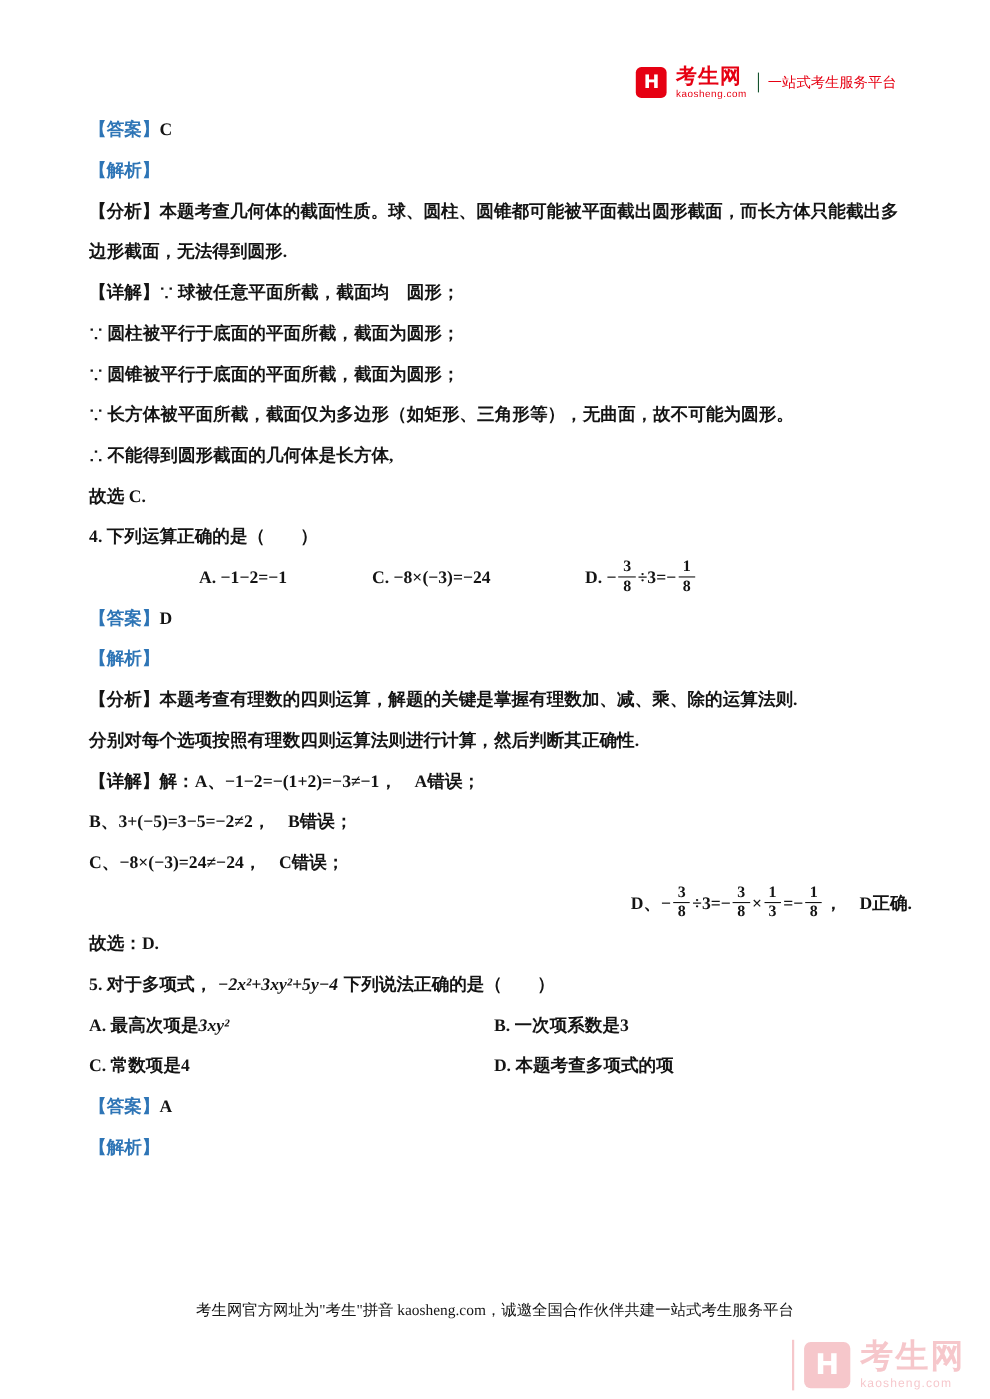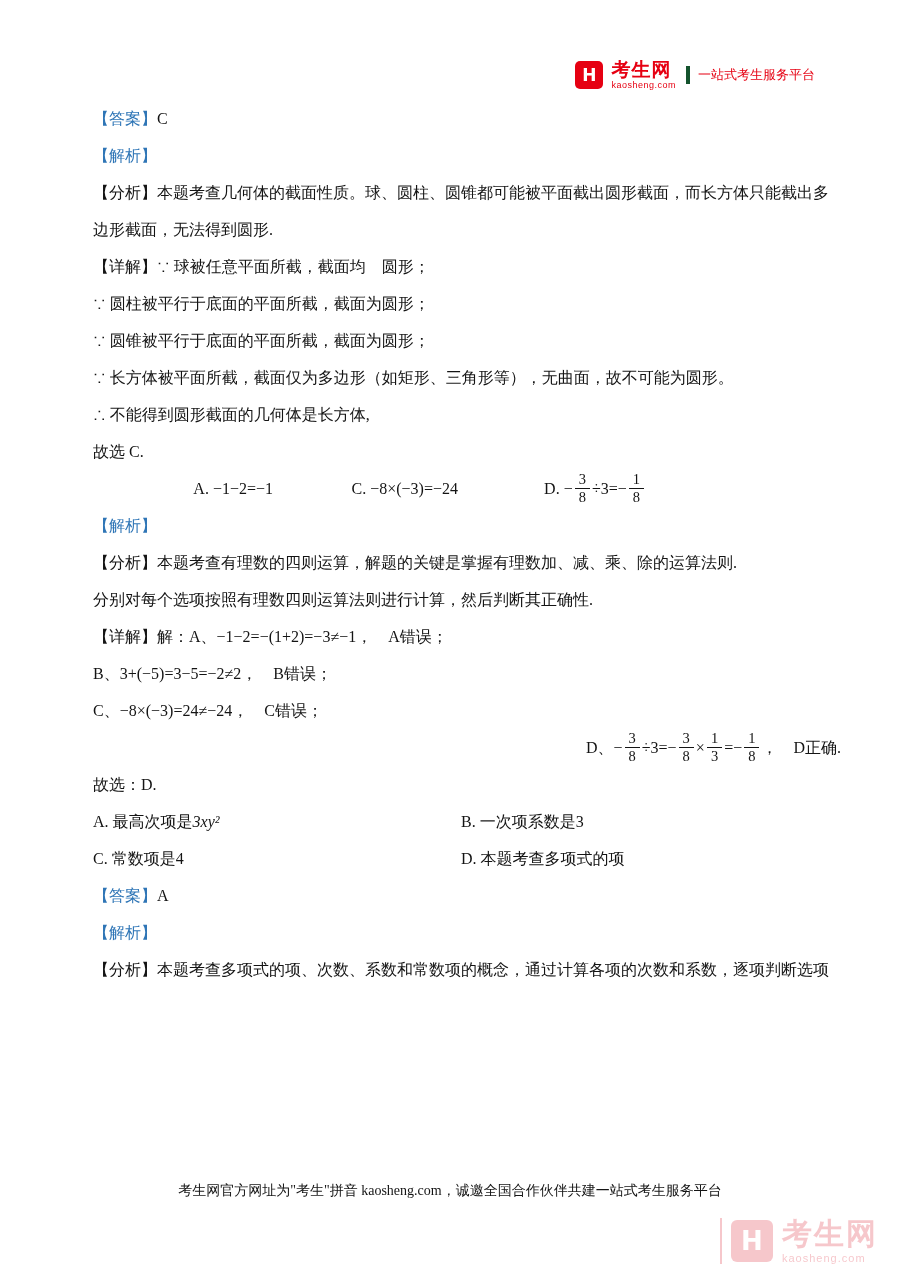--- a/index.html
+++ b/index.html
@@ -38,28 +38,28 @@
   .logo-brand {
     color: #e60012; font-weight: bold; font-size: 19px;
     font-family: "Liberation Sans", sans-serif; letter-spacing: 1px;
   }
   .logo-domain {
     color: #e60012; font-size: 9px; margin-top: 2px;
     font-family: "Liberation Sans", sans-serif; letter-spacing: .5px;
   }
   .logo-tagline {
     color: #e60012; font-size: 13px;
-    border-left: 4px solid #14532d;
+    border-left: 1px solid #14532d;
     padding-left: 8px; margin-left: 2px;
     height: 18px; line-height: 18px;
     white-space: nowrap;
   }
 
   
-  .content { position: absolute; top: 100px; left: 93px; width: 748px; }
+  .content { position: absolute; top: 100px; left: 81px; width: 748px; font-weight: bold; }
   .content p { margin: 0; line-height: 37px; font-size: 16px; }
   .blue { color: #2e75b6; }
   .tall { line-height: 46px; text-align: right; }
 
   .opt-row4 { display: grid; grid-template-columns: 180px 185px 188px 1fr; align-items: center; }
   .opt-row5 { display: grid; grid-template-columns: 368px 1fr; line-height: 40px; }
 
   .math-it { font-style: italic; }
   .stem-math { margin: 0 5px; }
 
@@ -118,36 +118,38 @@
     <p><span class="blue">【答案】</span><span>C</span></p>
     <p><span class="blue">【解析】</span></p>
     <p>【分析】本题考查几何体的截面性质。球、圆柱、圆锥都可能被平面截出圆形截面，而长方体只能截出多边形截面，无法得到圆形.</p>
     <p>【详解】∵ 球被任意平面所截，截面均　圆形；</p>
     <p>∵ 圆柱被平行于底面的平面所截，截面为圆形；</p>
     <p>∵ 圆锥被平行于底面的平面所截，截面为圆形；</p>
     <p>∵ 长方体被平面所截，截面仅为多边形（如矩形、三角形等），无曲面，故不可能为圆形。</p>
     <p>∴ 不能得到圆形截面的几何体是长方体,</p>
     <p>故选 C.</p>
 
+    <p>4. 下列运算正确的是（　　）</p>
 
     <p class="opt-row4 tall">
       <span>A. −1−2=−1</span>
       <span>C. −8×(−3)=−24</span>
       <span>
         <span>D.</span>
         <span>−</span><span class="frac">
             <span class="num">3</span>
             <span class="den">8</span>
           </span><span>÷3=−</span><span class="frac">
             <span class="num">1</span>
             <span class="den">8</span>
           </span>
       </span>
     </p>
 
+    <p><span class="blue">【答案】</span><span>D</span></p>
     <p><span class="blue">【解析】</span></p>
     <p>【分析】本题考查有理数的四则运算，解题的关键是掌握有理数加、减、乘、除的运算法则.</p>
     <p>分别对每个选项按照有理数四则运算法则进行计算，然后判断其正确性.</p>
     <p>【详解】解：A、−1−2=−(1+2)=−3≠−1，　A错误；</p>
     <p>B、3+(−5)=3−5=−2≠2，　B错误；</p>
     <p>C、−8×(−3)=24≠−24，　C错误；</p>
 
     <p class="tall">
       <span>D、−</span><span class="frac">
           <span class="num">3</span>
@@ -159,33 +161,33 @@
           <span class="num">1</span>
           <span class="den">3</span>
         </span><span>=−</span><span class="frac">
           <span class="num">1</span>
           <span class="den">8</span>
         </span><span>，　D正确.</span>
     </p>
 
     <p>故选：D.</p>
 
+    <p><span>5. 对于多项式，</span><span class="math-it stem-math">−2x²+3xy²+5y−4</span><span>下列说法正确的是（　　）</span></p>
 
     <p class="opt-row5">
       <span><span>A. 最高次项是</span><span class="math-it">3xy²</span></span>
       <span>B. 一次项系数是3</span>
     </p>
     <p class="opt-row5">
       <span>C. 常数项是4</span>
       <span>D. 本题考查多项式的项</span>
     </p>
 
     <p><span class="blue">【答案】</span><span>A</span></p>
     <p><span class="blue">【解析】</span></p>
-    <p>【分析】本题考查多项式的项、次数、系数和常数项的概念，通过计算各项的次数和系数，逐项判断选项</p>
 
   </div>
 
   <div class="footer">考生网官方网址为"考生"拼音 kaosheng.com，诚邀全国合作伙伴共建一站式考生服务平台</div>
 
   <div class="watermark">
     <span class="wm-bar"></span>
     <div class="wm-icon">H</div>
     <div class="wm-stack">
       <span class="wm-brand">考生网</span>

